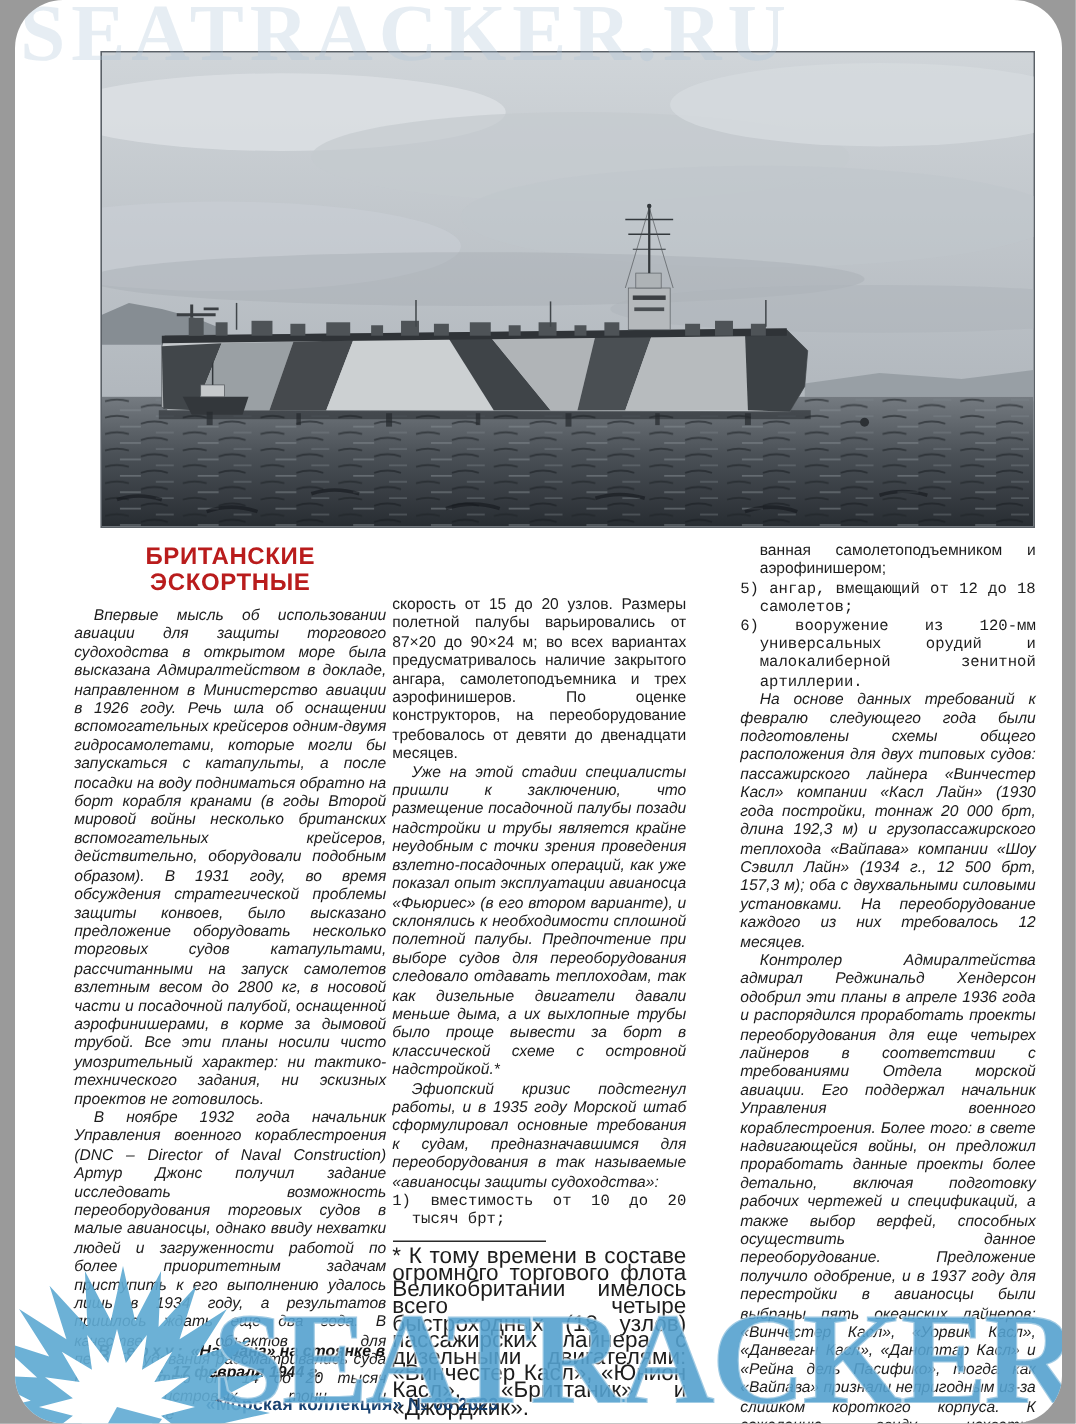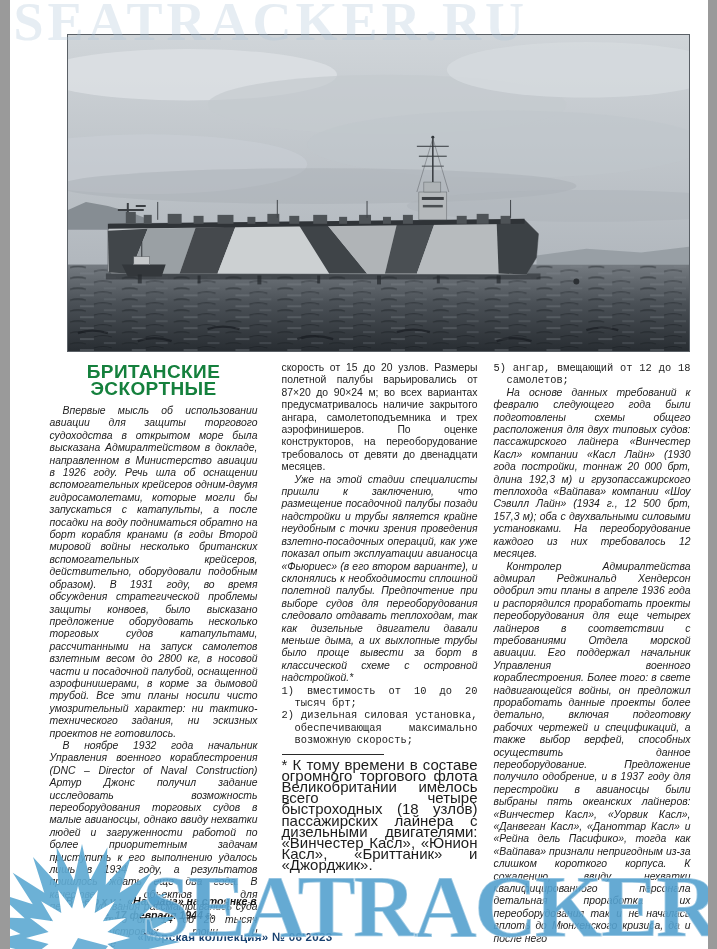--- a/index.html
+++ b/index.html
@@ -1,34 +1,34 @@
 <!DOCTYPE html>
 <html lang="ru"><head>
 <meta charset="utf-8">
 <style>
   html,body{margin:0;padding:0;background:#9a9a9a;}
   .page{position:relative;width:698px;height:949px;margin:0 auto;background:#ffffff;
-        overflow:hidden;font-family:"Liberation Sans",sans-serif;color:#1c1c1c;}
+        overflow:hidden;font-family:"Liberation Sans",sans-serif;color:#1c1c1c;border-radius:32px;}
 
   
   .photo{position:absolute;left:57px;top:34px;width:623px;height:318px;margin:0;
          border:1px solid #5a6066;box-sizing:border-box;background:#b9bfc5;}
   .photo svg{display:block;width:100%;height:100%;}
 
   
   .col{position:absolute;top:362px;font-size:10.4px;line-height:12.4px;text-align:justify;}
   .col1{left:40px;width:208px;}
-  .col2{left:272px;width:196px;}
+  .col2{left:252px;width:196px;margin-top:36px;}
   .col3{left:484px;width:197px;}
   .col p{margin:0;}
   .col p.indent{text-indent:13px;font-style:italic;}
   .col p.li{padding-left:13px;text-indent:-13px;font-family:Liberation Mono, monospace;}
   .col p.li-cont{padding-left:13px;}
-  h1.article-title{margin:1px 0 8px;font-size:19px;line-height:17px;text-align:center;
-                   font-weight:bold;letter-spacing:.4px;color:#15803d;}
+  h1.article-title{margin:1px 0 8px;font-size:16px;line-height:17px;text-align:center;
+                   font-weight:bold;letter-spacing:.4px;color:#b91c1c;}
   h1.article-title span{display:block;}
   .footnote-rule{width:102px;border:none;border-top:1px solid #2a2a2a;margin:7px 0 4px;}
   p.footnote{font-size:15px;line-height:11.2px;}
 
   
   .caption{position:absolute;left:56px;top:895px;width:202px;font-weight:bold;font-style:italic;
            font-size:10.6px;line-height:13.6px;color:#141414;}
   .caption .cap-label{letter-spacing:2.5px;}
   .footer{position:absolute;left:56px;top:930px;width:420px;font-weight:bold;
           font-size:11.6px;color:#17406f;}
@@ -160,28 +160,30 @@
     <h1 class="article-title">
       <span>БРИТАНСКИЕ ЭСКОРТНЫЕ</span>
     </h1>
     <p class="indent">Впервые мысль об использовании авиации для защиты торгового судоходства в открытом море была высказана Адмиралтейством в докладе, направленном в Министерство авиации в 1926 году. Речь шла об оснащении вспомогательных крейсеров одним-двумя гидросамолетами, которые могли бы запускаться с катапульты, а после посадки на воду подниматься обратно на борт корабля кранами (в годы Второй мировой войны несколько британских вспомогательных крейсеров, действительно, оборудовали подобным образом). В 1931 году, во время обсуждения стратегической проблемы защиты конвоев, было высказано предложение оборудовать несколько торговых судов катапультами, рассчитанными на запуск самолетов взлетным весом до 2800 кг, в носовой части и посадочной палубой, оснащенной аэрофинишерами, в корме за дымовой трубой. Все эти планы носили чисто умозрительный характер: ни тактико-технического задания, ни эскизных проектов не готовилось.</p>
     <p class="indent">В ноябре 1932 года начальник Управления военного кораблестроения (DNC – Director of Naval Construction) Артур Джонс получил задание исследовать возможность переоборудования торговых судов в малые авианосцы, однако ввиду нехватки людей и загруженности работой по более приоритетным задачам приступить к его выполнению удалось лишь в 1934 году, а результатов пришлось ждать еще два года. В качестве объектов для переоборудования рассматривались суда вместимостью от 14 до 20 тысяч брутто-регистровых тонн и развивающие</p>
   </section>
 
   <section class="col col2">
     <p>скорость от 15 до 20 узлов. Размеры полетной палубы варьировались от 87×20 до 90×24 м; во всех вариантах предусматривалось наличие закрытого ангара, самолетоподъемника и трех аэрофинишеров. По оценке конструкторов, на переоборудование требовалось от девяти до двенадцати месяцев.</p>
     <p class="indent">Уже на этой стадии специалисты пришли к заключению, что размещение посадочной палубы позади надстройки и трубы является крайне неудобным с точки зрения проведения взлетно-посадочных операций, как уже показал опыт эксплуатации авианосца «Фьюриес» (в его втором варианте), и склонялись к необходимости сплошной полетной палубы. Предпочтение при выборе судов для переоборудования следовало отдавать теплоходам, так как дизельные двигатели давали меньше дыма, а их выхлопные трубы было проще вывести за борт в классической схеме с островной надстройкой.*</p>
+    <p class="indent">Эфиопский кризис подстегнул работы, и в 1935 году Морской штаб сформулировал основные требования к судам, предназначавшимся для переоборудования в так называемые «авианосцы защиты судоходства»:</p>
     <p class="li">1) вместимость от 10 до 20 тысяч брт;</p>
-    <p class="li">2) дизельная силовая установка, обеспечивающая максимально возможную скорость;</p>
     <hr class="footnote-rule">
     <p class="footnote">* К тому времени в составе огромного торгового флота Великобритании имелось всего четыре быстроходных (18 узлов) пассажирских лайнера с дизельными двигателями: «Винчестер Касл», «Юнион Касл», «Бриттаник» и «Джорджик».</p>
   </section>
 
   <section class="col col3">
+    <p class="li-cont">ванная самолетоподъемником и аэрофинишером;</p>
     <p class="li">5) ангар, вмещающий от 12 до 18 самолетов;</p>
+    <p class="li">6) вооружение из 120-мм универсальных орудий и малокалиберной зенитной артиллерии.</p>
     <p class="indent">На основе данных требований к февралю следующего года были подготовлены схемы общего расположения для двух типовых судов: пассажирского лайнера «Винчестер Касл» компании «Касл Лайн» (1930 года постройки, тоннаж 20 000 брт, длина 192,3 м) и грузопассажирского теплохода «Вайпава» компании «Шоу Сэвилл Лайн» (1934 г., 12 500 брт, 157,3 м); оба с двухвальными силовыми установками. На переоборудование каждого из них требовалось 12 месяцев.</p>
     <p class="indent">Контролер Адмиралтейства адмирал Реджинальд Хендерсон одобрил эти планы в апреле 1936 года и распорядился проработать проекты переоборудования для еще четырех лайнеров в соответствии с требованиями Отдела морской авиации. Его поддержал начальник Управления военного кораблестроения. Более того: в свете надвигающейся войны, он предложил проработать данные проекты более детально, включая подготовку рабочих чертежей и спецификаций, а также выбор верфей, способных осуществить данное переоборудование. Предложение получило одобрение, и в 1937 году для перестройки в авианосцы были выбраны пять океанских лайнеров: «Винчестер Касл», «Уорвик Касл», «Данвеган Касл», «Даноттар Касл» и «Рейна дель Пасифико», тогда как «Вайпава» признали непригодным из-за слишком короткого корпуса. К сожалению, ввиду нехватки квалифицированного персонала детальная проработка их переоборудования так и не началась вплоть до Мюнхенского кризиса, да и после него</p>
   </section>
 
   <div class="caption">
     <span class="cap-label">Вверху:</span>
     <span>«Найрана» на стоянке в Гриноке, 17 февраля 1944 г.</span>
   </div>
 
   <div class="footer">

